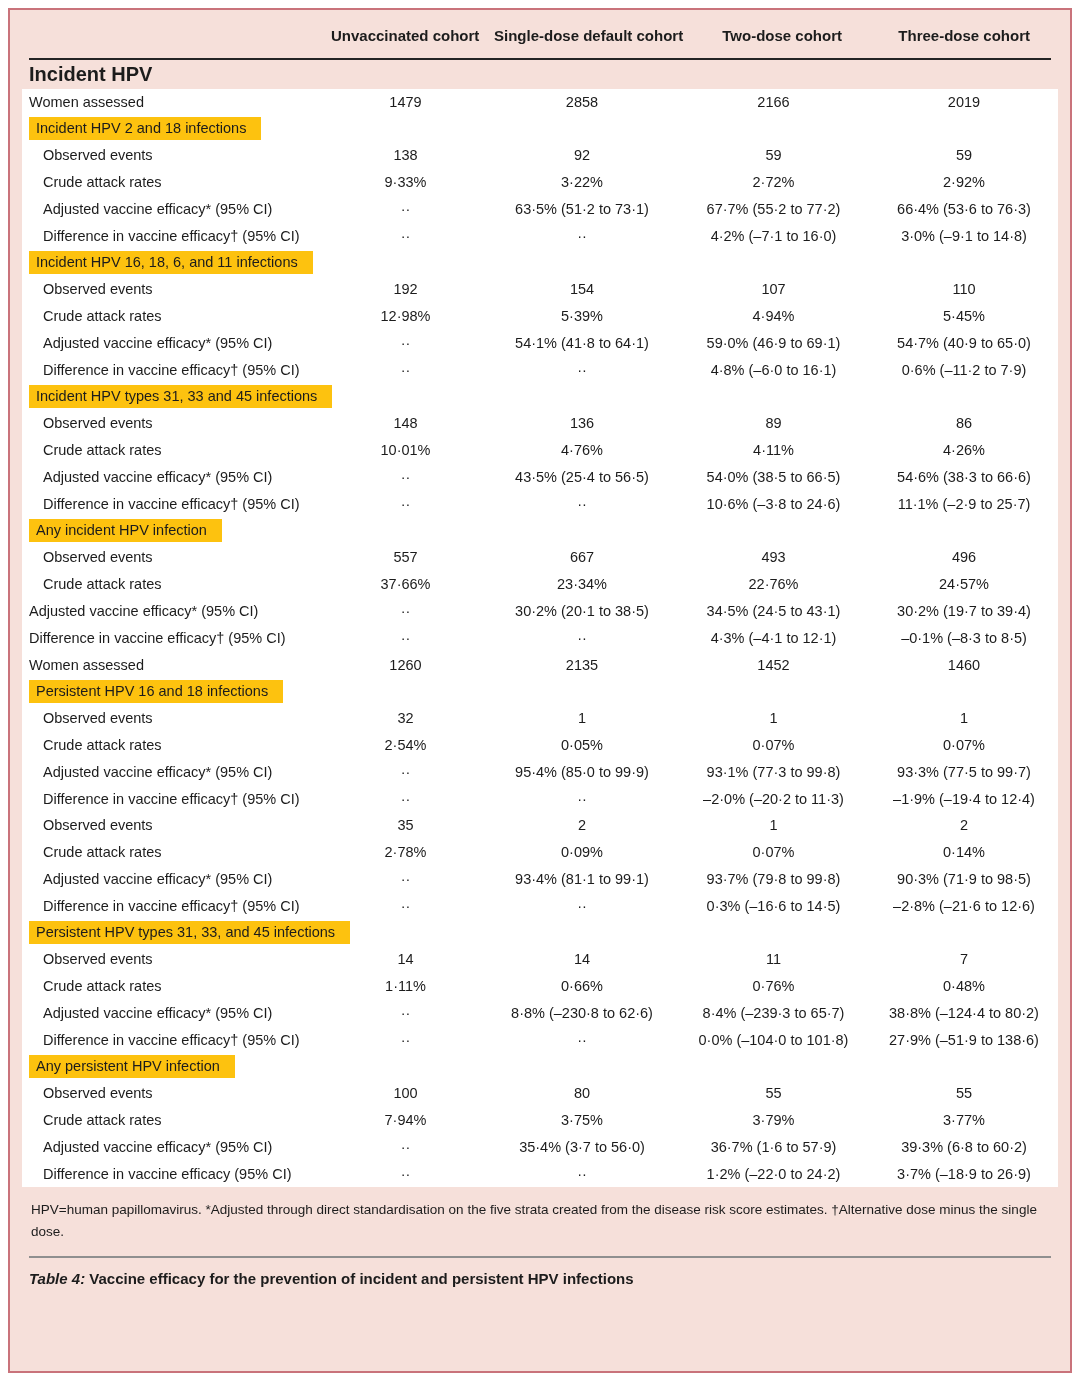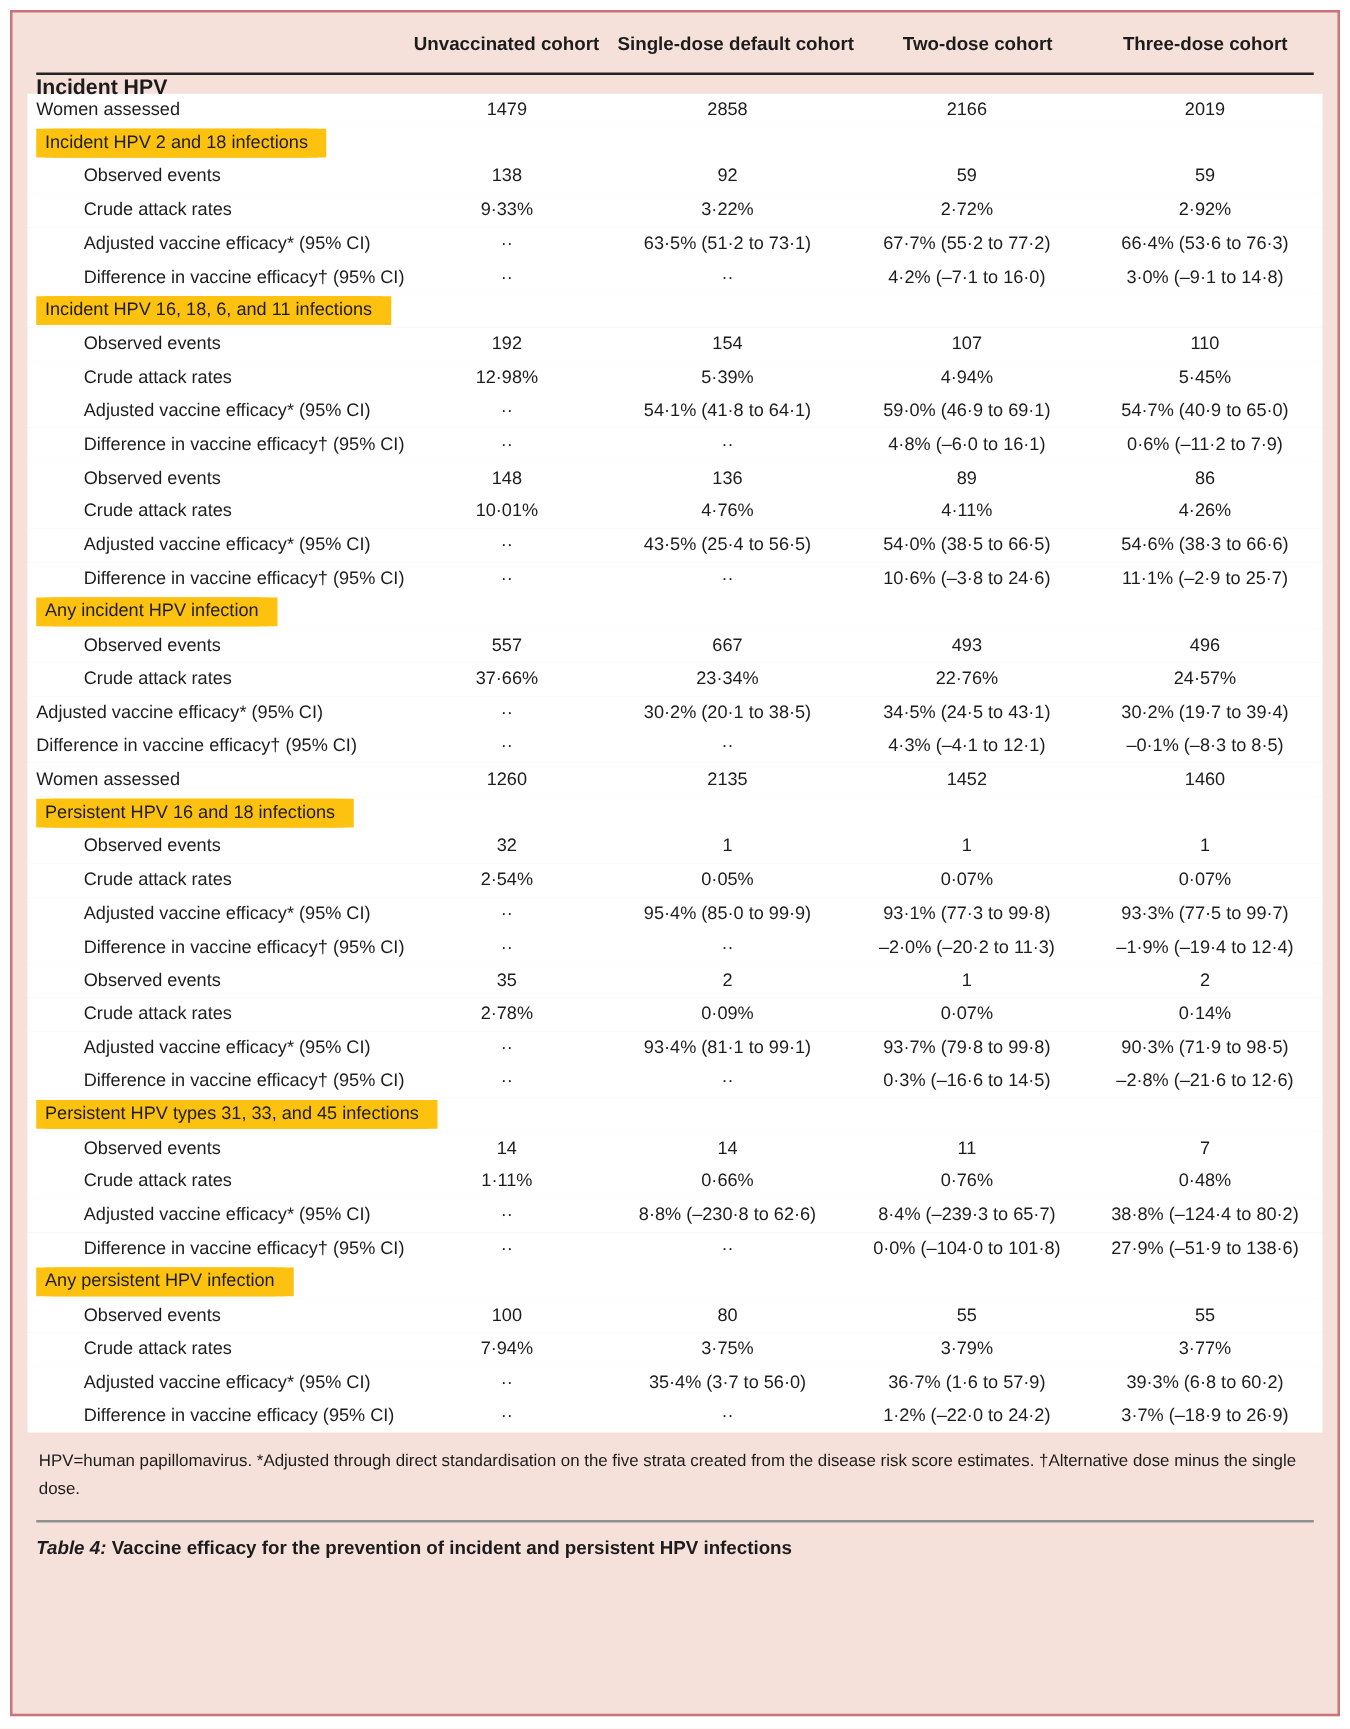--- a/index.html
+++ b/index.html
@@ -27,24 +27,24 @@
   .col-headers .cell{
     font-weight:bold;font-size:15px;line-height:1.3;
     padding-right:28px;padding-left:7px;
   }
   .col-headers .cell.first{padding-left:7px;}
   .rule-black{border-top:2px solid #242424;margin:4px 7px 0 7px;}
   .rule-gray{border-top:2px solid #8f8f8f;margin:8px 7px 0 7px;}
   .rows{margin-top:0;}
   .row{height:26.8px;font-size:14.5px;}
   .row.data,.row.group{background:#ffffff;}
-  .row.section{background:transparent;font-weight:bold;font-size:17px;height:15px;}
+  .row.section{background:transparent;font-weight:bold;font-size:20px;height:29px;}
   .cell{white-space:nowrap;}
   .cell.label{padding-left:7px;overflow:visible;}
-  .row.indent .cell.label{padding-left:21px;margin-left:24px;}
+  .row.indent .cell.label{padding-left:21px;}
   .cell.val{text-align:center;overflow:visible;}
   .hl{
     background:#fdc20f;
     display:inline-block;
     padding:3px 8px 4px 0;
     box-shadow:7px 0 0 #fdc20f, -7px 0 0 #fdc20f;
     margin-left:7px;
   }
   .row.group .cell.label{padding-left:7px;}
   .footnote{
@@ -151,20 +151,27 @@
           <div class="cell val">59·0% (46·9 to 69·1)</div>
           <div class="cell val">54·7% (40·9 to 65·0)</div>
         </div>
         <div class="grid row data indent">
           <div class="cell label">Difference in vaccine efficacy† (95% CI)</div>
           <div class="cell val">··</div>
           <div class="cell val">··</div>
           <div class="cell val">4·8% (–6·0 to 16·1)</div>
           <div class="cell val">0·6% (–11·2 to 7·9)</div>
         </div>
+        <div class="grid row group">
+          <div class="cell label"><span class="hl">Incident HPV types 31, 33 and 45 infections</span></div>
+          <div class="cell val"></div>
+          <div class="cell val"></div>
+          <div class="cell val"></div>
+          <div class="cell val"></div>
+        </div>
         <div class="grid row data indent">
           <div class="cell label">Observed events</div>
           <div class="cell val">148</div>
           <div class="cell val">136</div>
           <div class="cell val">89</div>
           <div class="cell val">86</div>
         </div>
         <div class="grid row data indent">
           <div class="cell label">Crude attack rates</div>
           <div class="cell val">10·01%</div>

